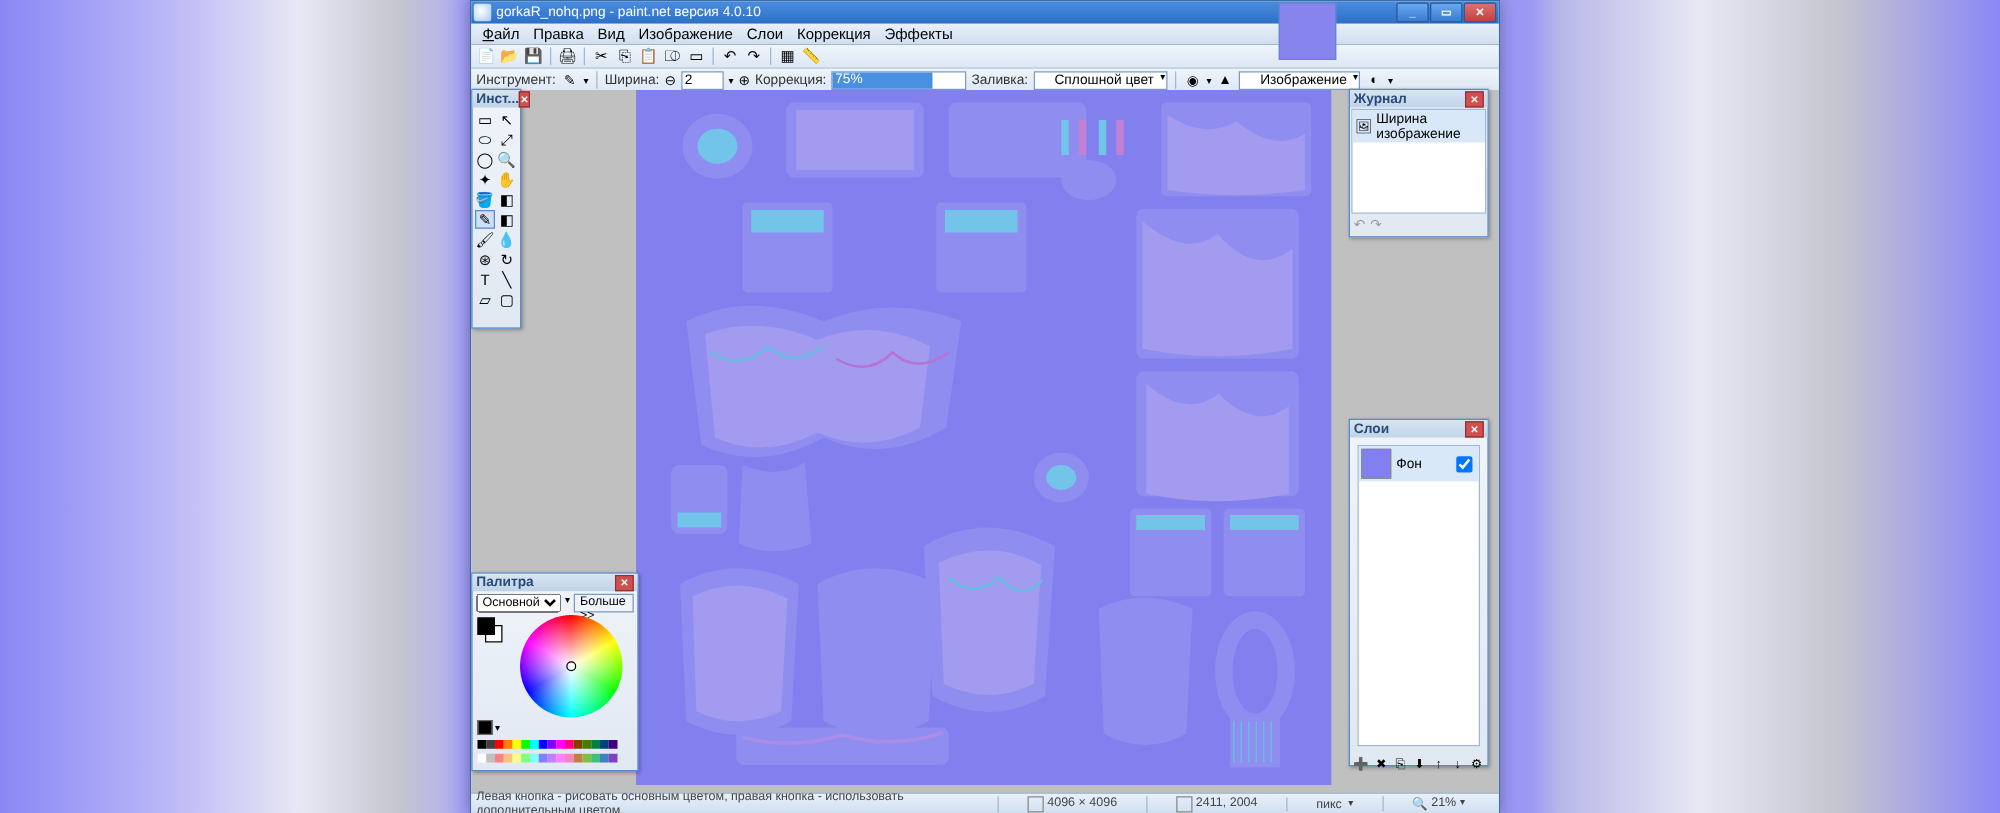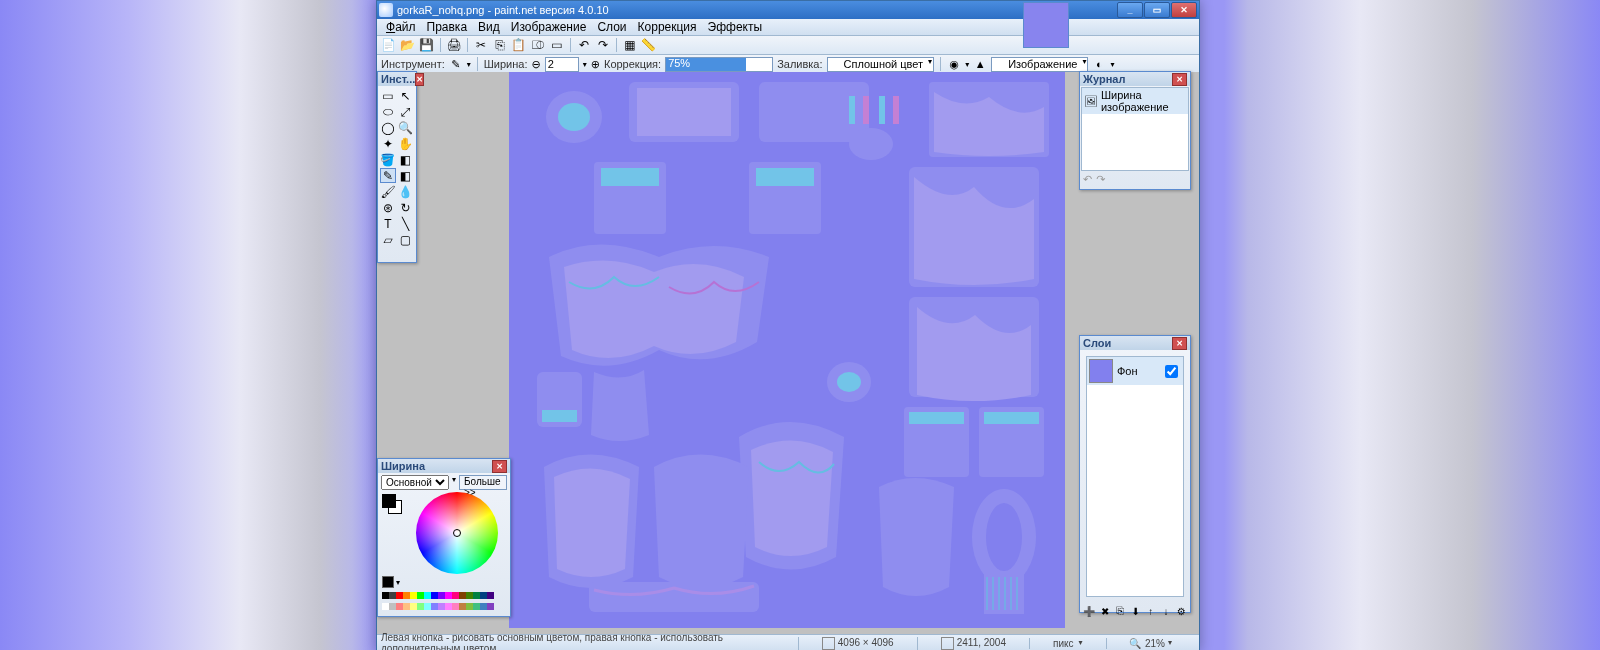--- a/index.html
+++ b/index.html
@@ -271,21 +271,21 @@
       <span class="lb">⎘</span>
       <span class="lb">⬇</span>
       <span class="lb">↑</span>
       <span class="lb">↓</span>
       <span class="lb">⚙</span>
     </div>
   </div>
 
   <div class="panel" id="colorspanel">
     <div class="ptitle">
-        <span class="pt">Ширина</span>
+        <span class="pt">Палитра</span>
         <span class="px">✕</span>
       </div>
     <div class="crow">
       <select><option>Основной</option></select>
       <span style="font-size:8px">▾</span>
       <div class="morebtn">Больше &gt;&gt;</div>
     </div>
     <div style="display:flex">
       <div>
         <div class="swatches">

